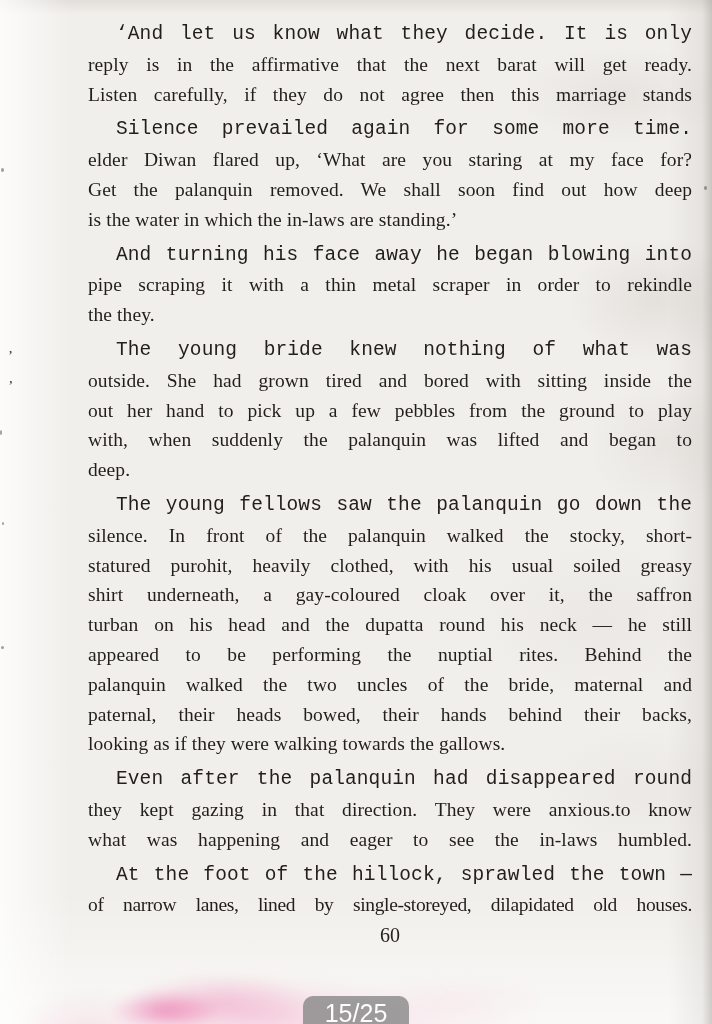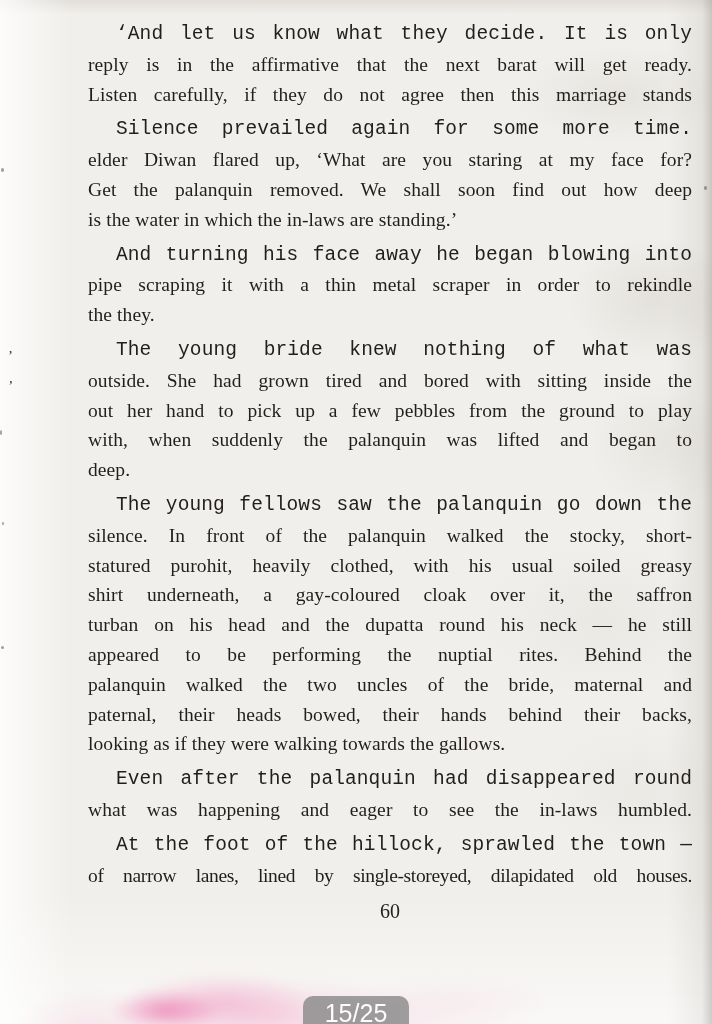--- a/index.html
+++ b/index.html
@@ -66,21 +66,21 @@
     display: block;
     height: 29.8px; line-height: 29.8px;
     overflow: hidden;
     white-space: normal;
   }
   .j { text-align: justify; text-align-last: justify; }
   .indent { text-indent: 28px; font-family: Liberation Mono, monospace; }
   .tight { letter-spacing: -0.35px; }
 
   .page-number {
-    margin-top: 10px;
+    margin-top: 4px;
     text-align: center;
     font-size: 20px;
     color: #26231f;
   }
 
   
   .page-badge {
     position: absolute;
     left: 50%; transform: translateX(-50%);
     top: 996px;
@@ -147,20 +147,21 @@
         <span class="line j">shirt underneath, a gay-coloured cloak over it, the saffron</span>
         <span class="line j">turban on his head and the dupatta round his neck — he still</span>
         <span class="line j">appeared to be performing the nuptial rites. Behind the</span>
         <span class="line j">palanquin walked the two uncles of the bride, maternal and</span>
         <span class="line j">paternal, their heads bowed, their hands behind their backs,</span>
         <span class="line">looking as if they were walking towards the gallows.</span>
       </div>
 
       <div class="para">
         <span class="line j indent">Even after the palanquin had disappeared round the bend,</span>
+        <span class="line j">they kept gazing in that direction. They were anxious.to know</span>
         <span class="line j">what was happening and eager to see the in-laws humbled.</span>
       </div>
 
       <div class="para">
         <span class="line j indent">At the foot of the hillock, sprawled the town — a labyrinth</span>
         <span class="line j tight">of narrow lanes, lined by single-storeyed, dilapidated old houses.</span>
       </div>
 
       <div class="page-number">60</div>
     </div>

